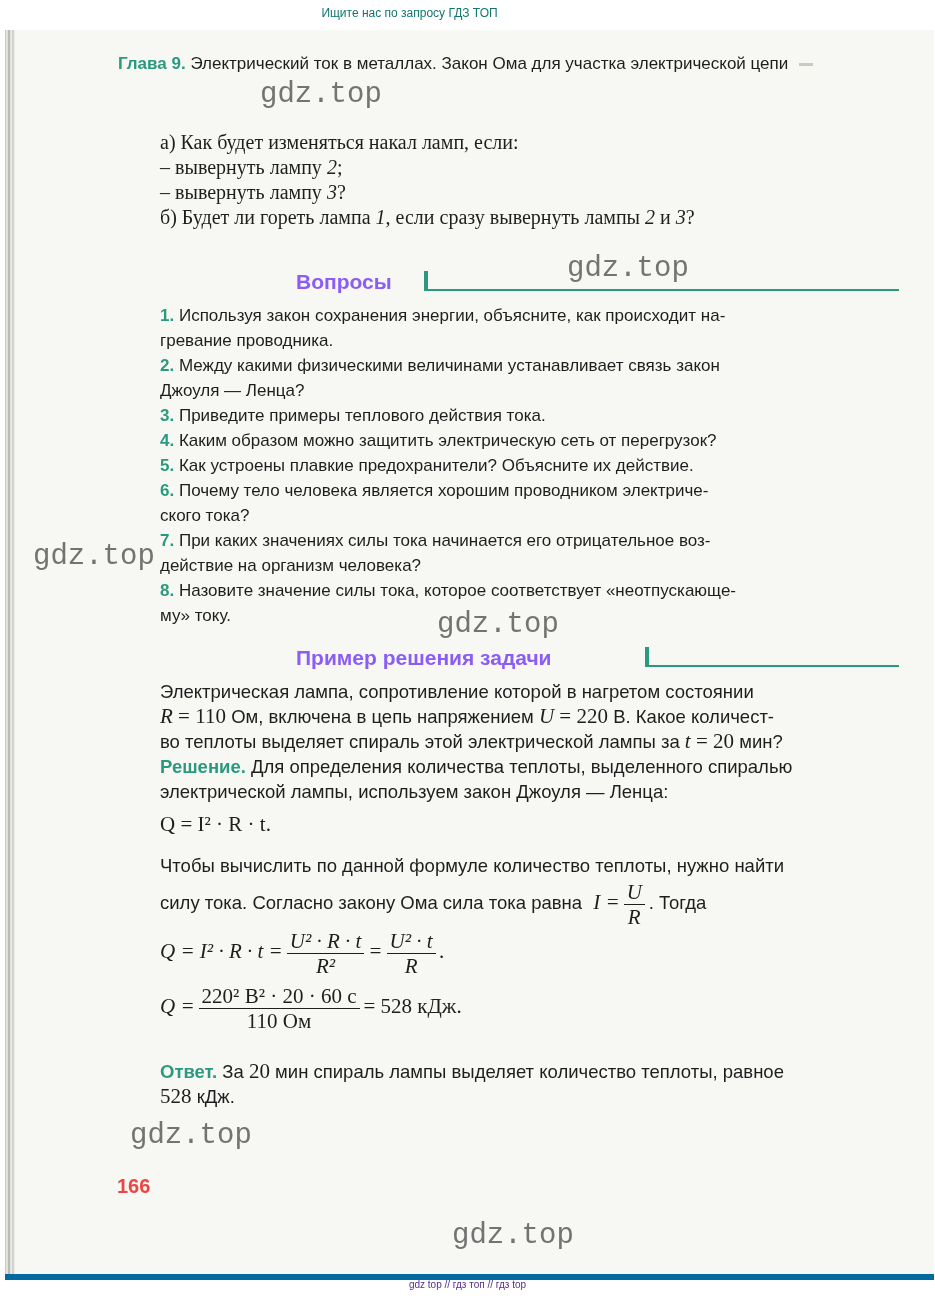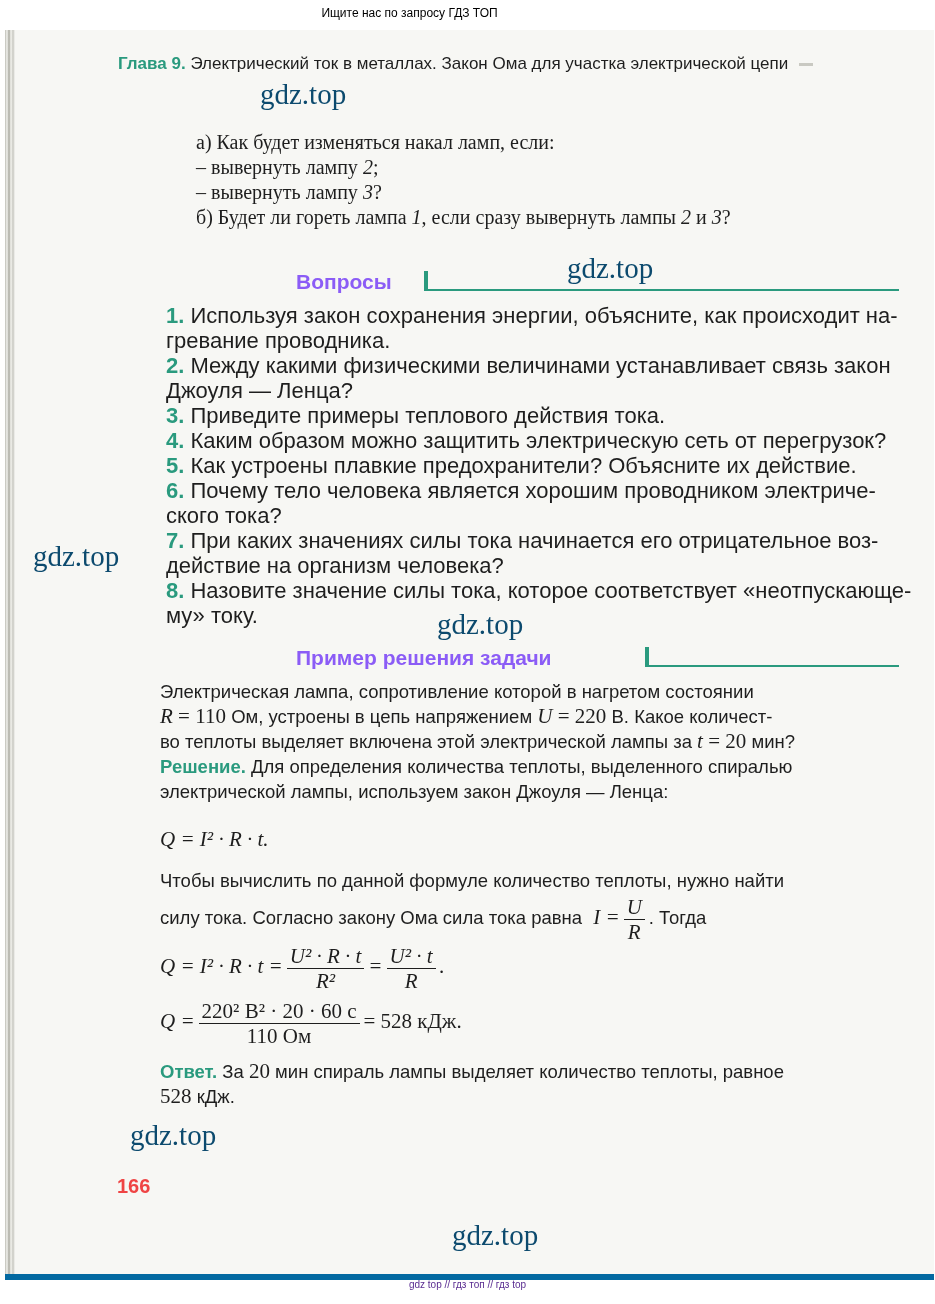--- a/index.html
+++ b/index.html
@@ -4,53 +4,53 @@
 <style>
   html, body { margin: 0; padding: 0; }
   body {
     width: 935px; height: 1304px; position: relative; overflow: hidden;
     background: #ffffff;
     font-family: "Liberation Sans", sans-serif;
     color: #1e1e1e;
   }
   .top-banner {
     position: absolute; left: 0; top: 6px; width: 819px; text-align: center;
-    font-size: 12px; color: #000000; font-family: "Liberation Sans", sans-serif;
+    font-size: 12px; color: #0f766e; font-family: "Liberation Sans", sans-serif;
   }
   .page {
     position: absolute; left: 5px; top: 30px; width: 929px; height: 1244px;
     background: #f7f7f4;
     border-bottom: 6px solid #0369a1;
   }
   .spine {
     position: absolute; left: 0; top: 0; width: 10px; height: 100%;
     background: linear-gradient(to right, #bdbdb5 0, #f3f3ef 2px, #a9a9a0 4px, #f5f5f0 6px, #c7c7c0 8px, #f7f7f4 10px);
   }
   .abs { position: absolute; white-space: nowrap; }
   .chapter-header { left: 113px; top: 24px; font-size: 17px; color: #1e1e1e; }
   .chapter-header .ch-num { color: #2a9a7e; font-weight: bold; }
   .chapter-header .ch-mark { display:inline-block; width: 14px; height: 3px; background:#c9c9c2; margin-left:6px; vertical-align: middle; }
 
   .serif { font-family: "Liberation Serif", serif; font-size: 20px; line-height: 25px; }
   .serif i { font-style: italic; }
 
-  .wm { font-family: Liberation Serif, serif; font-size: 29px; color: #0c4a6e; text-align: right; }
+  .wm { font-family: Liberation Mono, monospace; font-size: 29px; color: #737373; text-align: right; }
 
   .section-title {
     font-family: "Liberation Sans", sans-serif; font-weight: bold; font-size: 21px;
     color: #8b5cf6;
   }
   .section-rule {
     position: absolute; height: 2px; background: #2a9a7e;
   }
   .section-rule::before {
     content: ""; position: absolute; left: 0; bottom: 0; width: 4px; height: 20px; background: #2a9a7e;
   }
 
-  .q-list { position: absolute; left: 155px; top: 273px; width: 740px; font-size: 22px; line-height: 25px; margin-left: 6px; }
+  .q-list { position: absolute; left: 155px; top: 273px; width: 740px; font-size: 17px; line-height: 25px; }
   .q-line { white-space: nowrap; }
   .q-num { color: #2a9a7e; font-weight: bold; }
 
   .task { position: absolute; left: 155px; width: 740px; font-size: 18.5px; line-height: 25px; }
   .green-it { color: #2a9a7e; font-weight: bold; }
   .math { font-family: "Liberation Serif", serif; font-size: 21px; }
   .math i { font-style: italic; }
   .frac { display: inline-block; vertical-align: middle; text-align: center; margin: 0 4px; }
   .frac .num { display: block; border-bottom: 1px solid #1e1e1e; padding: 0 3px; line-height: 24px; }
   .frac .den { display: block; line-height: 24px; }
@@ -71,21 +71,21 @@
   <div class="spine"></div>
 
   <div class="abs chapter-header">
     <span class="ch-num">Глава 9.</span>
     <span>Электрический ток в металлах. Закон Ома для участка электрической цепи</span>
     <span class="ch-mark"></span>
   </div>
 
   <div class="abs wm" style="left:255px; top:48px;">gdz.top</div>
 
-  <div class="abs serif" style="left:155px; top:100px;margin-left:36px;">
+  <div class="abs serif" style="left:155px; top:100px;">
     <div>а) Как будет изменяться накал ламп, если:</div>
     <div><span>– вывернуть лампу </span><i>2</i><span>;</span></div>
     <div><span>– вывернуть лампу </span><i>3</i><span>?</span></div>
     <div><span>б) Будет ли гореть лампа </span><i>1</i><span>, если сразу вывернуть лампы </span><i>2</i><span> и </span><i>3</i><span>?</span></div>
   </div>
 
   <div class="abs section-title" style="left:291px; top:240px;">Вопросы</div>
   <div class="section-rule" style="left:419px; top:259px; width:475px;"></div>
   <div class="abs wm" style="left:562px; top:222px;">gdz.top</div>
 
@@ -106,28 +106,28 @@
   </div>
 
   <div class="abs wm" style="left:28px; top:510px;">gdz.top</div>
   <div class="abs wm" style="left:432px; top:578px;">gdz.top</div>
 
   <div class="abs section-title" style="left:291px; top:616px;">Пример решения задачи</div>
   <div class="section-rule" style="left:640px; top:635px; width:254px;"></div>
 
   <div class="task" style="top:649px;">
     <div class="q-line">Электрическая лампа, сопротивление которой в нагретом состоянии</div>
-    <div class="q-line"><span class="math"><i>R</i><span> = 110 </span></span><span>Ом, устроены в цепь напряжением </span><span class="math"><i>U</i><span> = 220 </span></span><span>В. Какое количест-</span></div>
-    <div class="q-line"><span>во теплоты выделяет включена этой электрической лампы за </span><span class="math"><i>t</i><span> = 20 </span></span><span>мин?</span></div>
+    <div class="q-line"><span class="math"><i>R</i><span> = 110 </span></span><span>Ом, включена в цепь напряжением </span><span class="math"><i>U</i><span> = 220 </span></span><span>В. Какое количест-</span></div>
+    <div class="q-line"><span>во теплоты выделяет спираль этой электрической лампы за </span><span class="math"><i>t</i><span> = 20 </span></span><span>мин?</span></div>
   </div>
 
   <div class="task" style="top:724px;">
     <div class="q-line"><span class="green-it">Решение.</span><span> Для определения количества теплоты, выделенного спиралью</span></div>
     <div class="q-line">электрической лампы, используем закон Джоуля — Ленца:</div>
-    <div class="q-line math" style="margin-top:23px; font-style:italic;">Q = I² · R · t.</div>
+    <div class="q-line math" style="margin-top:8px; ">Q = I² · R · t.</div>
     <div class="q-line" style="margin-top:16px;">Чтобы вычислить по данной формуле количество теплоты, нужно найти</div>
     <div class="q-line" style="margin-top:2px;">
       <span>силу тока. Согласно закону Ома сила тока равна</span>
       <span class="math" style="margin-left:6px;"><i>I =</i></span><span class="frac math" style="font-style:italic;"><span class="num">U</span><span class="den">R</span></span><span>. Тогда</span>
     </div>
     <div class="q-line math" style="font-style:italic; margin-top:0px;">
       <span>Q = I² · R · t =</span><span class="frac"><span class="num">U² · R · t</span><span class="den">R²</span></span><span>=</span><span class="frac"><span class="num">U² · t</span><span class="den">R</span></span><span>.</span>
     </div>
     <div class="q-line math" style="margin-top:6px;">
       <i>Q =</i><span class="frac"><span class="num">220² В² · 20 · 60 с</span><span class="den">110 Ом</span></span><span>= 528 кДж.</span>

